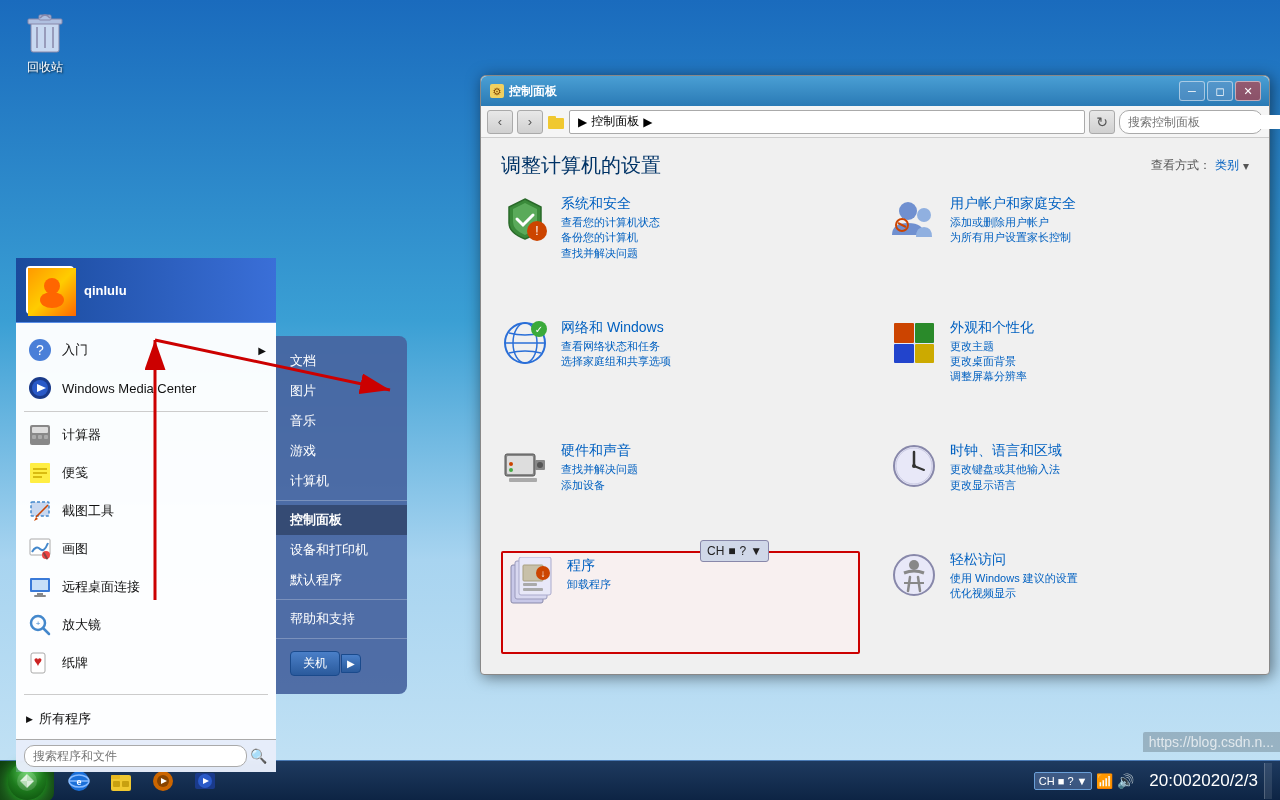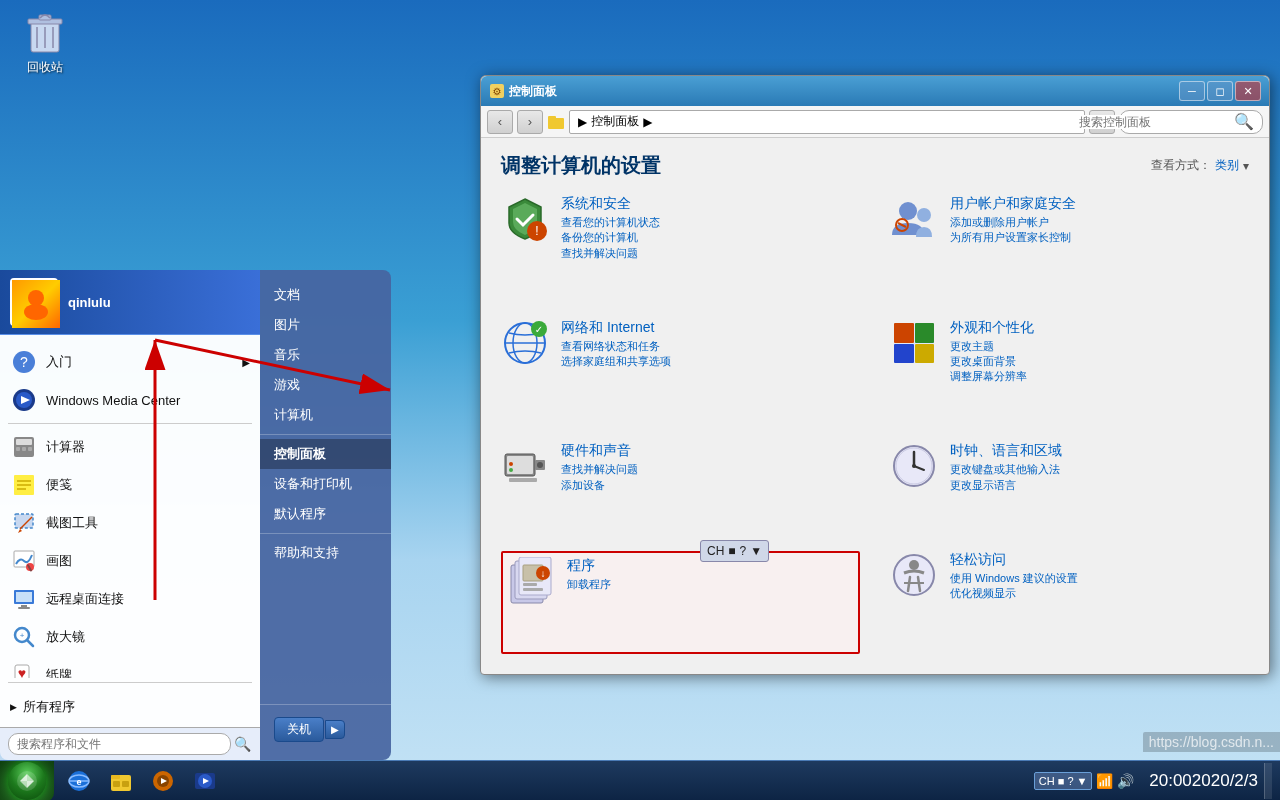--- a/index.html
+++ b/index.html
@@ -136,26 +136,27 @@
       height: 36px;
       background: rgba(255,255,255,0.1);
       border-left: 1px solid rgba(255,255,255,0.2);
       cursor: pointer;
     }
 
     
     .start-menu {
       position: absolute;
       bottom: 40px;
-      left: 0;
+      left: 16px;
       width: 415px;
       height: 490px;
       background: transparent;
       z-index: 200;
       display: flex;
+      align-items: center;
     }
     .start-menu-left {
       width: 260px;
       background: rgba(255,255,255,0.97);
       display: flex;
       flex-direction: column;
       border-radius: 0 0 0 8px;
     }
     .start-menu-right {
       width: 131px;
@@ -384,21 +385,21 @@
     
     .cp-header {
       padding: 14px 20px 8px;
       display: flex;
       align-items: center;
       justify-content: space-between;
     }
     .cp-main-title {
       font-size: 20px;
       color: #003366;
-      font-weight: bold;
+      font-weight: normal;
     }
     .cp-view-toggle {
       font-size: 12px;
       color: #555;
       display: flex;
       align-items: center;
       gap: 4px;
     }
     .cp-view-toggle a { color: #0060c0; text-decoration: none; cursor: pointer; }
 
@@ -528,21 +529,21 @@
       <svg width="18" height="18" viewBox="0 0 18 18">
           <rect x="1" y="5" width="16" height="11" rx="1" fill="#f0c830"></rect>
           <rect x="1" y="3" width="8" height="4" rx="1" fill="#f0c830"></rect>
         </svg>
       <div style="flex:1;height:24px;background:white;border:1px solid #aaa;border-radius:2px;display:flex;align-items:center;padding:0 8px;font-size:12px;gap:4px;">
         <span>▶</span>
         <span>控制面板</span>
         <span>▶</span>
       </div>
       <button class="refresh-btn">↻</button>
-      <div style="width:144px;height:24px;background:white;border:1px solid #aaa;border-radius:10px;display:flex;align-items:center;padding:0 8px;justify-content:flex-end;">
+      <div style="width:144px;height:24px;background:white;border:1px solid #aaa;border-radius:10px;display:flex;align-items:center;padding:0 8px;">
         <input type="text" style="flex: 1 1 0%; border: none; outline: none; font-size: 12px; color: rgb(136, 136, 136);" placeholder="搜索控制面板">
         <span style="color:#888;">🔍</span>
       </div>
     </div>
 
     <div class="cp-header">
       <span class="cp-main-title">调整计算机的设置</span>
       <div class="cp-view-toggle">
         <span>查看方式：</span>
         <a>类别</a>
@@ -598,21 +599,21 @@
             <circle cx="24" cy="24" r="20" fill="none" stroke="#2a6fd8" stroke-width="2"></circle>
             <ellipse cx="24" cy="24" rx="12" ry="20" fill="none" stroke="#2a6fd8" stroke-width="1.5"></ellipse>
             <line x1="4" y1="24" x2="44" y2="24" stroke="#2a6fd8" stroke-width="1.5"></line>
             <path d="M8 14 Q24 18 40 14" fill="none" stroke="#2a6fd8" stroke-width="1.5"></path>
             <path d="M8 34 Q24 30 40 34" fill="none" stroke="#2a6fd8" stroke-width="1.5"></path>
             <circle cx="38" cy="10" r="8" fill="#3aaa3a"></circle>
             <text x="38" y="14" text-anchor="middle" font-size="10" fill="white">✓</text>
           </svg>
         </div>
         <div class="cp-item-text">
-          <h3>网络和 Internet</h3>
+          <h3>网络和 Windows</h3>
           <p>
             <a>查看网络状态和任务</a>
             <a>选择家庭组和共享选项</a>
           </p>
         </div>
       </div>
 
       <div class="cp-item">
         <div class="cp-item-icon">
           <svg width="48" height="48" viewBox="0 0 48 48">

